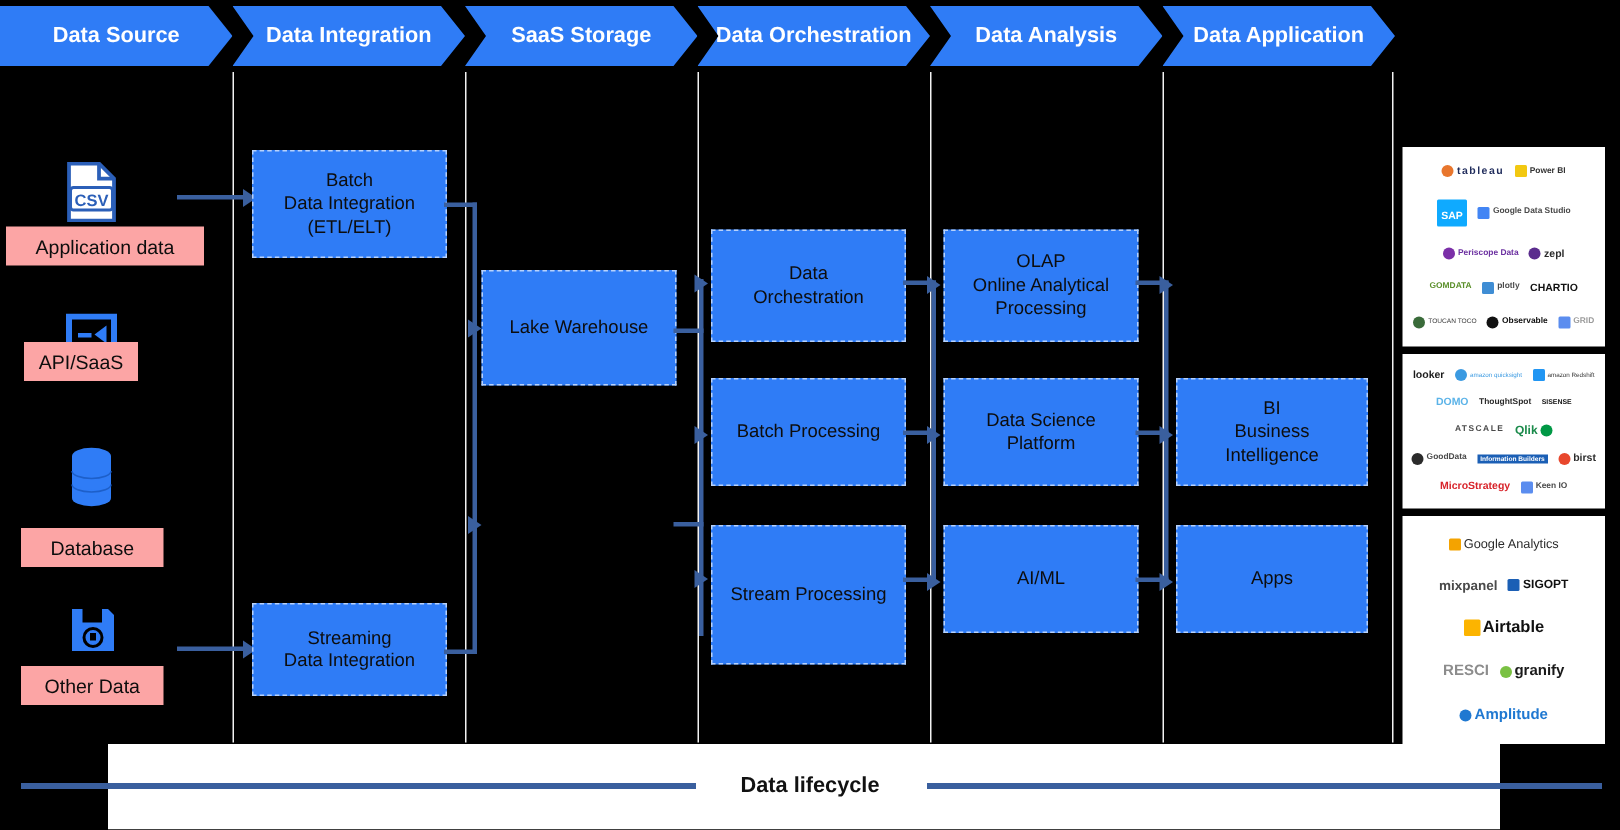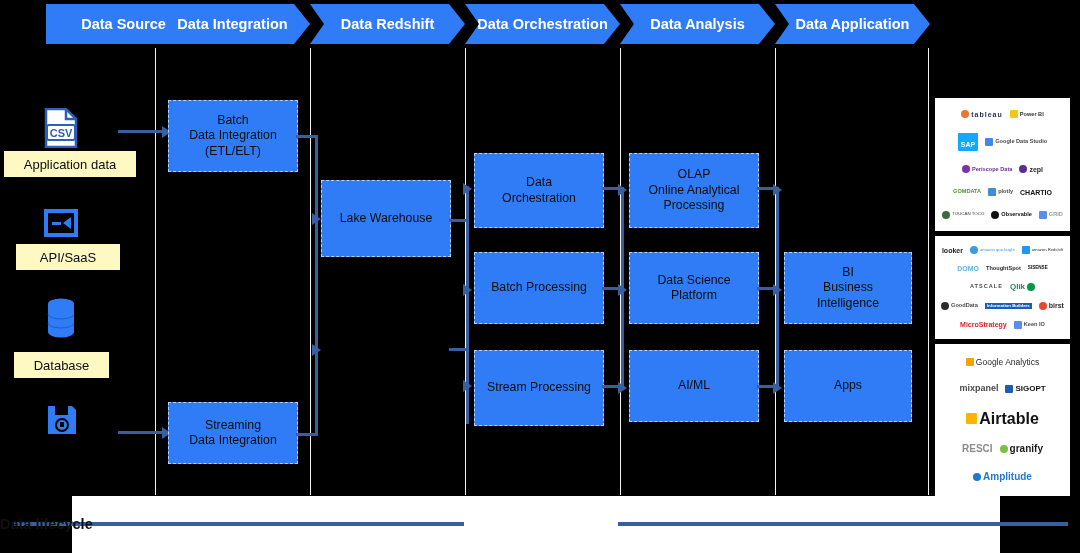--- a/index.html
+++ b/index.html
@@ -35,21 +35,21 @@
     position: absolute;
     background: #2f7cf6;
     border: 1px dashed #b8d2fb;
     display: flex; align-items: center; justify-content: center;
     text-align: center; color: #0d0d0d;
     font-size: 12.3px; line-height: 1.26;
   }
 
   
   .srclabel {
-    position: absolute; background: #fef9c3; color: #0d0d0d;
+    position: absolute; background: #fca5a5; color: #0d0d0d;
     display: flex; align-items: center; justify-content: center;
     font-size: 13px; height: 26px; text-align: right;
   }
   .srcicon { position: absolute; }
 
   
   .hline { position: absolute; height: 3px; background: #3a5f9e; }
   .vline { position: absolute; width: 3px; background: #3a5f9e; }
   .ahead {
     position: absolute; width: 0; height: 0;
@@ -77,37 +77,37 @@
   .sw { display: inline-block; width: 8px; height: 8px; border-radius: 1px; }
   .dot { display: inline-block; width: 8px; height: 8px; border-radius: 50%; }
 
   
   #lifeband {
     position: absolute; left: 72px; top: 496px;
     width: 928px; height: 57px; background: #ffffff;
   }
   #lifelabel {
     position: absolute; left: 0; top: 516px; width: 1080px;
-    font-size: 14.5px; font-weight: bold; color: #111;
+    text-align: center; font-size: 14.5px; font-weight: bold; color: #111;
   }
   .lifearrow { position: absolute; top: 522px; height: 4px; background: #3a5f9e; }
 </style>
 </head>
 <body>
 
 <div id="stage">
 
-  <div class="chev" style="left:0px;width:155px;margin-left:46px;">
+  <div class="chev" style="left:0px;width:155px;">
     <span>Data Source</span>
   </div>
   <div class="chev notch" style="left:155px;width:155px;">
     <span>Data Integration</span>
   </div>
   <div class="chev notch" style="left:310px;width:155px;">
-    <span>Data Redshift</span>
+    <span>SaaS Storage</span>
   </div>
   <div class="chev notch" style="left:465px;width:155px;">
     <span>Data Orchestration</span>
   </div>
   <div class="chev notch" style="left:775px;width:155px;">
     <span>Data Application</span>
   </div>
   <div class="chev notch" style="left:620px;width:155px;">
     <span>Data Analysis</span>
   </div>
@@ -132,21 +132,21 @@
   </div>
 
   <div class="srcicon" style="left:44px;top:209px;">
     <svg width="34" height="28" viewBox="0 0 34 28">
       <rect x="0" y="0" width="34" height="28" fill="#2f7cf6"></rect>
       <rect x="4" y="4" width="26" height="20" fill="#000000"></rect>
       <path d="M27 8 L27 20 L19 14 Z" fill="#2f7cf6"></path>
       <rect x="8" y="13" width="9" height="3" fill="#2f7cf6"></rect>
     </svg>
   </div>
-  <div class="srclabel" style="left:16px;top:244px;width:104px;">
+  <div class="srclabel" style="left:16px;top:228px;width:76px;">
     <span>API/SaaS</span>
   </div>
 
   <div class="srcicon" style="left:47px;top:298px;">
     <svg width="28" height="40" viewBox="0 0 28 40">
       <ellipse cx="14" cy="6" rx="13" ry="5.5" fill="#2f7cf6"></ellipse>
       <rect x="1" y="6" width="26" height="28" fill="#2f7cf6"></rect>
       <ellipse cx="14" cy="34" rx="13" ry="5.5" fill="#2f7cf6"></ellipse>
       <path d="M1 16 a13 5 0 0 0 26 0" fill="none" stroke="#1d5fc9" stroke-width="1"></path>
       <path d="M1 25 a13 5 0 0 0 26 0" fill="none" stroke="#1d5fc9" stroke-width="1"></path>
@@ -157,20 +157,23 @@
   </div>
 
   <div class="srcicon" style="left:46px;top:404px;">
     <svg width="32" height="32" viewBox="0 0 32 32">
       <path d="M2 2 h24 l4 4 v24 h-28 z" fill="#2f7cf6"></path>
       <rect x="9" y="2" width="13" height="9" fill="#000000"></rect>
       <circle cx="16" cy="21" r="6" fill="none" stroke="#000000" stroke-width="2"></circle>
       <rect x="14" y="18" width="4" height="5" fill="#000000"></rect>
     </svg>
   </div>
+  <div class="srclabel" style="left:14px;top:444px;width:95px;">
+    <span>Other Data</span>
+  </div>
 
   <div class="hline" style="left:118px;top:130px;width:48px;"></div>
   <div class="ahead" style="left:162px;top:125.5px;"></div>
 
   <div class="hline" style="left:118px;top:431px;width:48px;"></div>
   <div class="ahead" style="left:162px;top:426.5px;"></div>
 
   <div class="box" style="left:168px;top:100px;width:130px;height:72px;">
     <span style="white-space:pre-line;">Batch
 Data Integration
@@ -200,21 +203,21 @@
   <div class="ahead" style="left:463px;top:283.5px;"></div>
   <div class="ahead" style="left:463px;top:379.5px;"></div>
 
   <div class="box" style="left:474px;top:153px;width:130px;height:75px;justify-content:center;">
     <span style="white-space:pre-line;">Data
 Orchestration</span>
   </div>
   <div class="box" style="left:474px;top:252px;width:130px;height:72px;">
     <span>Batch Processing</span>
   </div>
-  <div class="box" style="left:474px;top:350px;width:130px;height:76px;">
+  <div class="box" style="left:474px;top:350px;width:130px;height:93px;">
     <span>Stream
 Processing</span>
   </div>
 
   <div class="hline" style="left:602px;top:187px;width:22px;"></div>
   <div class="vline" style="left:621px;top:187px;height:200px;"></div>
   <div class="hline" style="left:602px;top:287px;width:22px;"></div>
   <div class="hline" style="left:602px;top:385px;width:22px;"></div>
 
   <div class="ahead" style="left:618px;top:183.5px;"></div>
@@ -382,21 +385,21 @@
         <span class="lg-txt" style="font-size:9px;font-weight:bold;color:#4a4a4a;">mixpanel</span>
       </span>
       <span class="logo">
         <span class="sw" style="background:#1b5fb5;"></span>
         <span class="lg-txt" style="font-size:8px;color:#111;">SIGOPT</span>
       </span>
     </div>
     <div class="logorow">
       <span class="logo">
         <span class="sw" style="background:#fcb400;width:11px;height:11px;"></span>
-        <span class="lg-txt" style="font-size:16px;color:#111;">Airtable</span>
+        <span class="lg-txt" style="font-size:11px;color:#111;">Airtable</span>
       </span>
     </div>
     <div class="logorow">
       <span class="logo">
         <span class="lg-txt" style="font-size:10px;color:#8c8c8c;">RESCI</span>
       </span>
       <span class="logo">
         <span class="dot" style="background:#7ac143;"></span>
         <span class="lg-txt" style="font-size:10px;color:#1a1a1a;">granify</span>
       </span>

